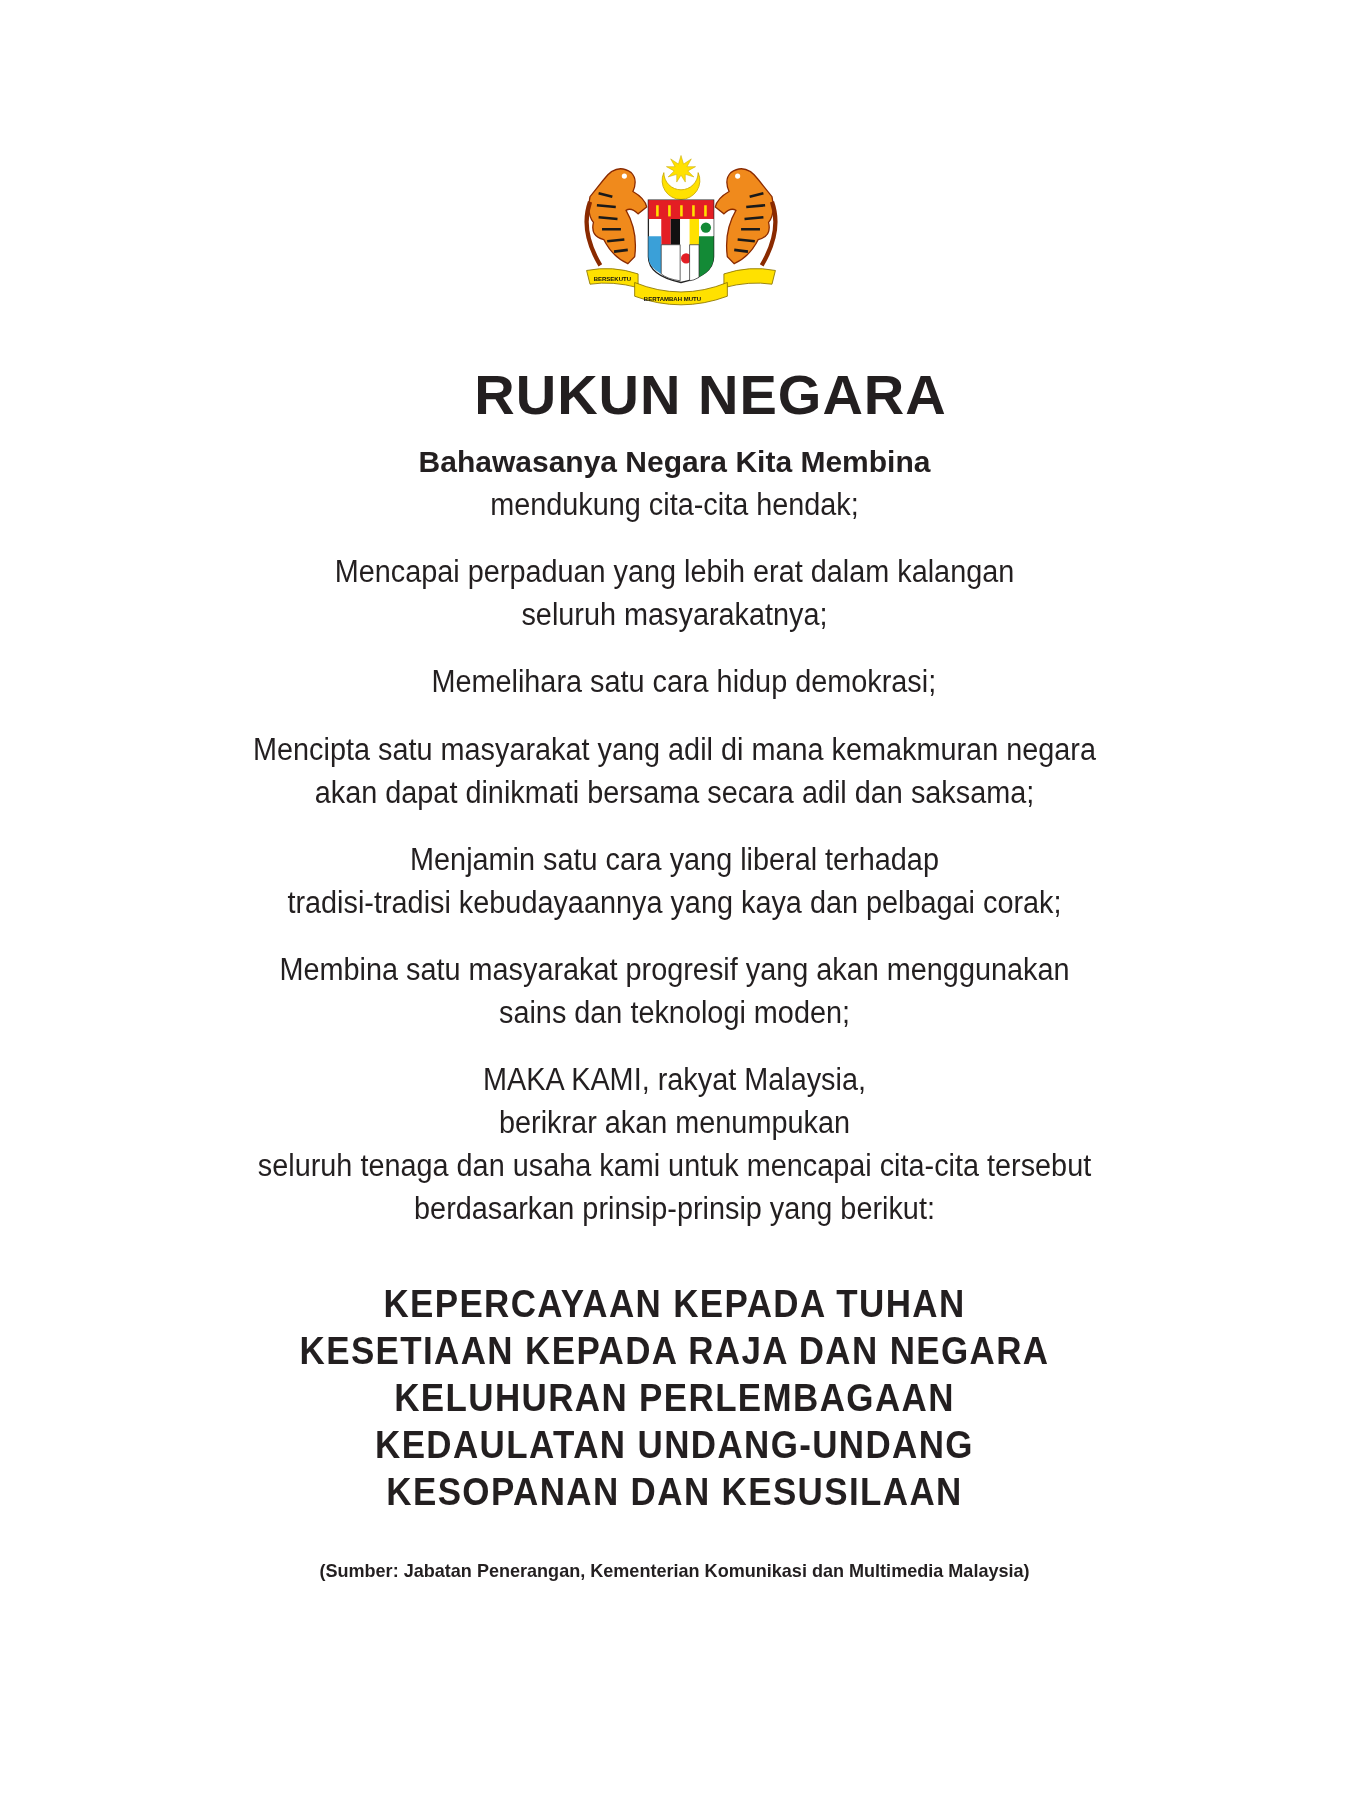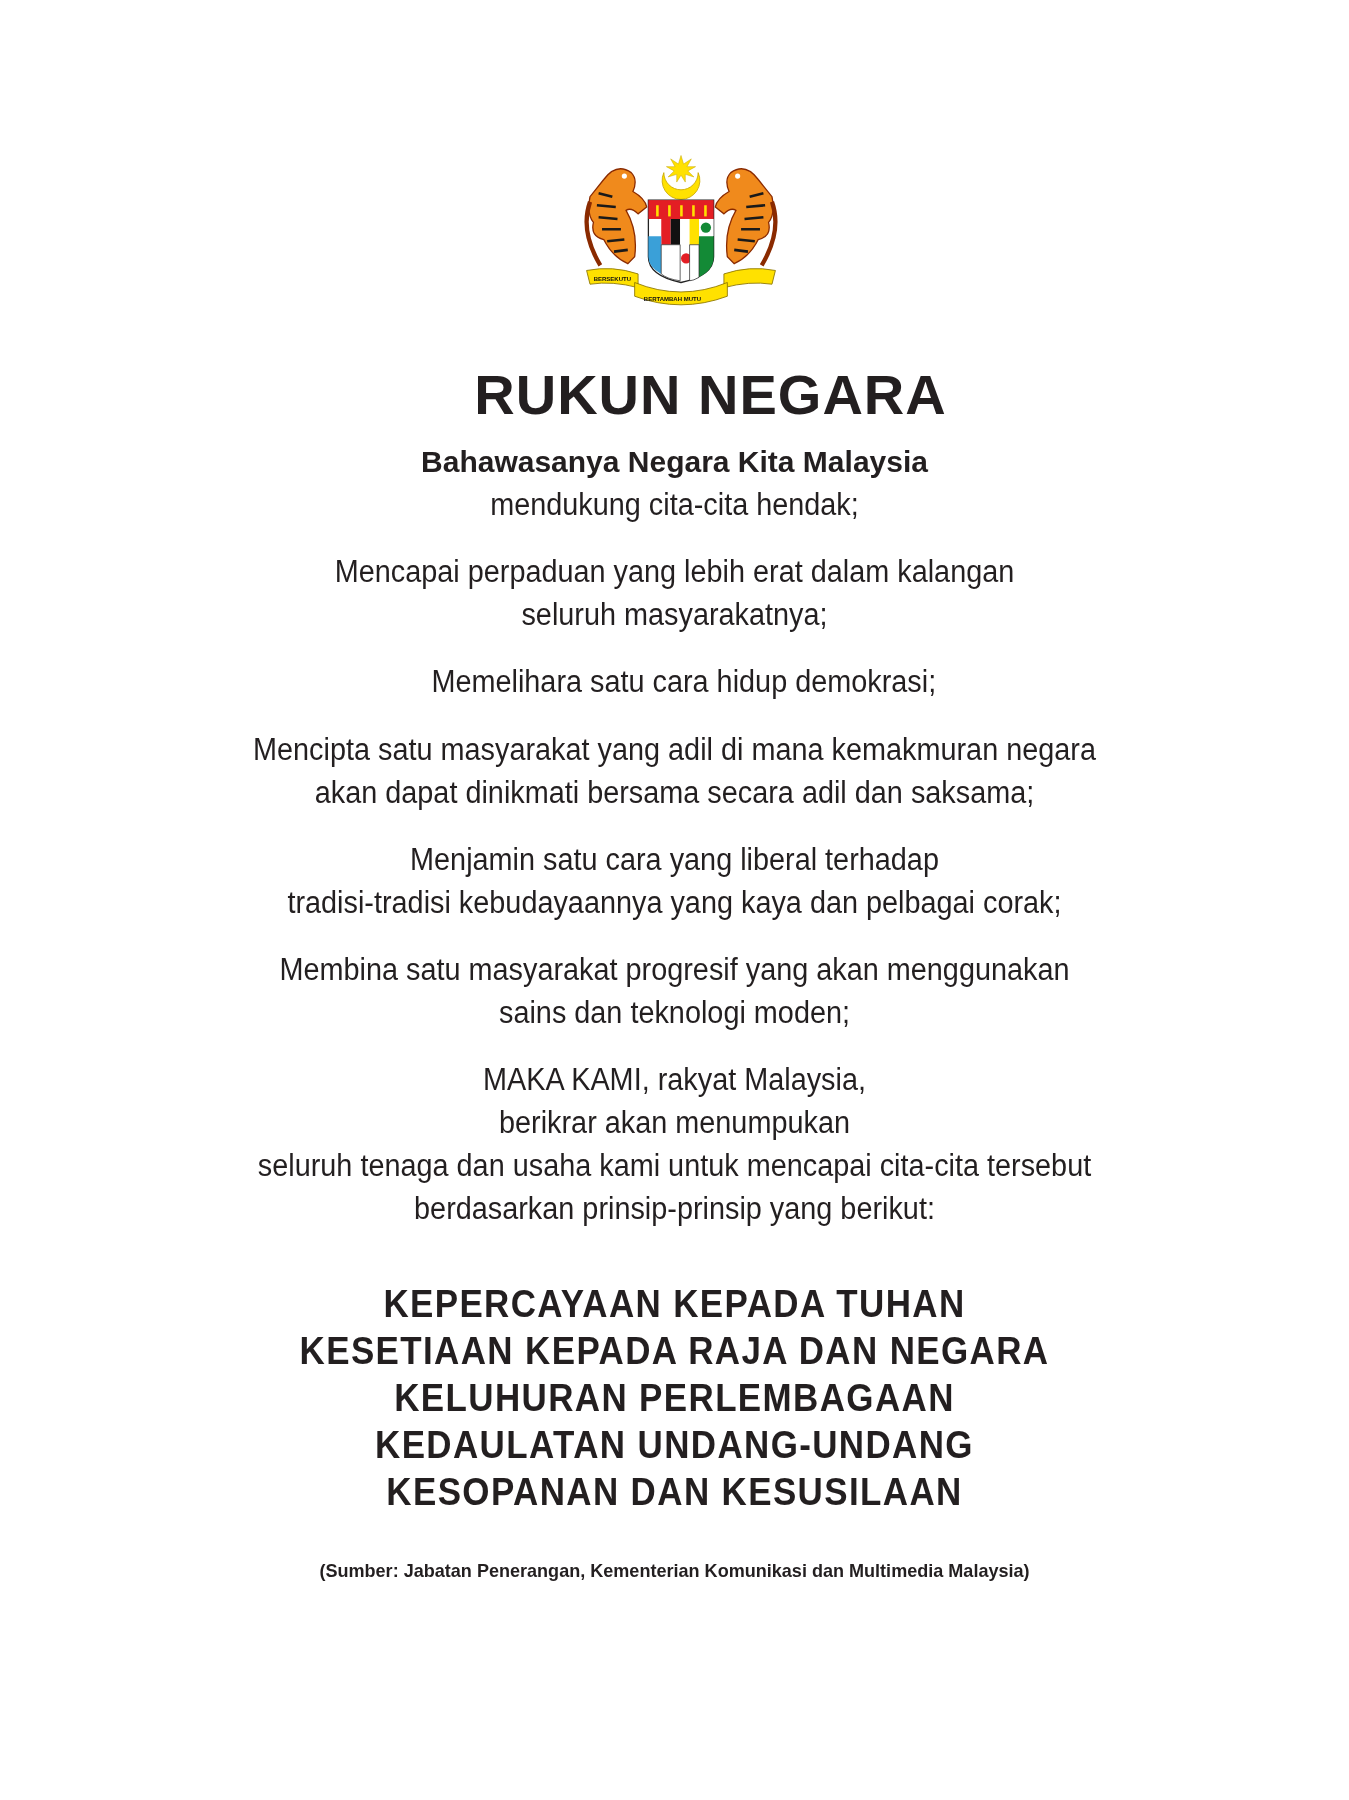--- a/index.html
+++ b/index.html
@@ -65,21 +65,21 @@
   <g>
     <path d="M10 136 Q40 130 70 140 L70 156 Q40 148 14 152 Z" fill="#ffe100" stroke="#8a7400" stroke-width="1"></path>
     <path d="M170 140 Q200 130 230 136 L226 152 Q200 148 170 156 Z" fill="#ffe100" stroke="#8a7400" stroke-width="1"></path>
     <path d="M66 150 Q120 172 174 150 L174 166 Q120 186 66 166 Z" fill="#ffe100" stroke="#8a7400" stroke-width="1"></path>
     <text x="40" y="148" font-size="7" font-weight="bold" text-anchor="middle" fill="#111" font-family="Liberation Sans, sans-serif">BERSEKUTU</text>
     <text x="110" y="171" font-size="7" font-weight="bold" text-anchor="middle" fill="#111" font-family="Liberation Sans, sans-serif">BERTAMBAH MUTU</text>
   </g>
 </svg>
 
 <div class="line title" style="top:362px;">RUKUN NEGARA</div>
-<div class="line sub-bold" style="top:445px;">Bahawasanya Negara Kita Malaysia</div>
+<div class="line sub-bold" style="top:445px;">Bahawasanya Negara Kita Membina</div>
 <div class="line reg" style="top:487px;">mendukung cita-cita hendak;</div>
 
 <div class="line reg" style="top:554px;">Mencapai perpaduan yang lebih erat dalam kalangan</div>
 <div class="line reg" style="top:597px;">seluruh masyarakatnya;</div>
 
 <div class="line reg" style="top:664px; padding-left:20px; box-sizing:border-box;">Memelihara satu cara hidup demokrasi;</div>
 
 <div class="line reg" style="top:732px;">Mencipta satu masyarakat yang adil di mana kemakmuran negara</div>
 <div class="line reg" style="top:775px;">akan dapat dinikmati bersama secara adil dan saksama;</div>
 

